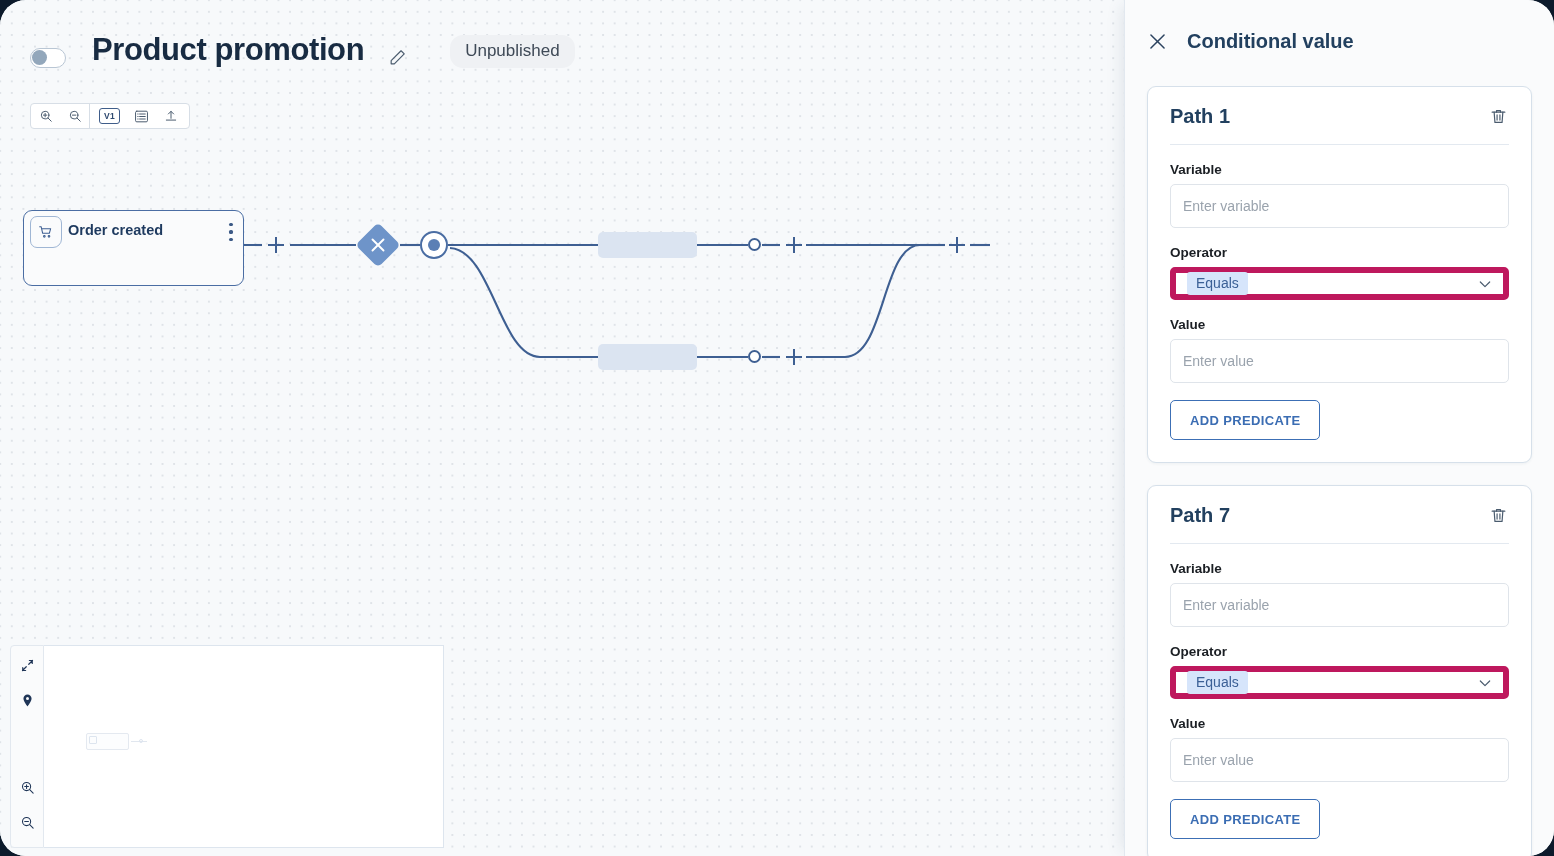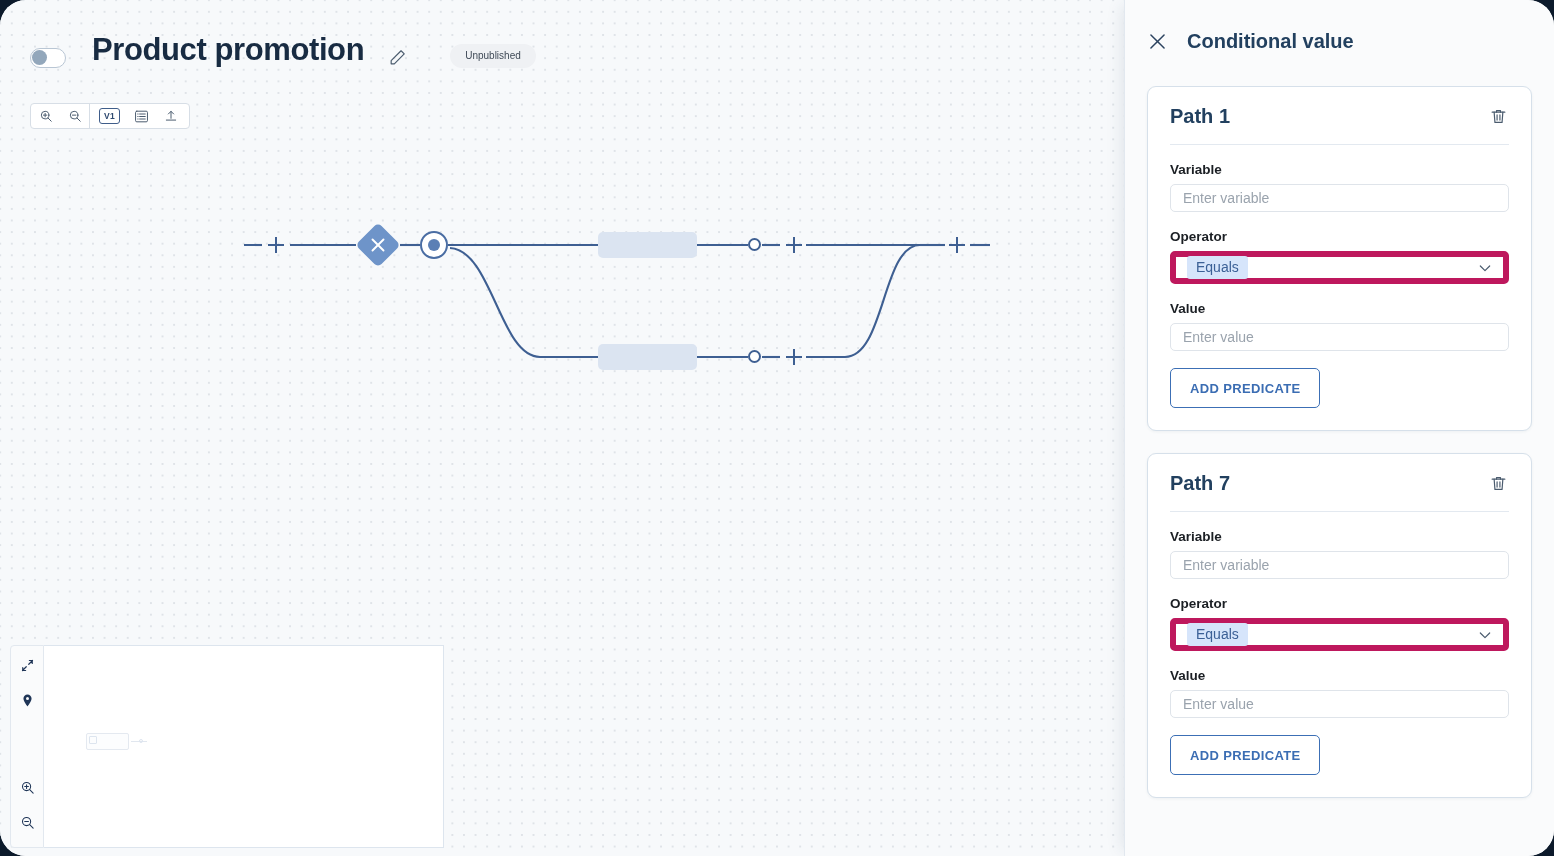--- a/index.html
+++ b/index.html
@@ -67,21 +67,21 @@
     display: flex; align-items: center; justify-content: center;
     cursor: pointer;
     color: #4a5b6e;
   }
   .badge {
     margin-left: 42px;
     background: #eff1f4;
     color: #3f4a57;
     border-radius: 13px;
     padding: 6px 15px 7px;
-    font-size: 10px;
+    font-size: 17px;
     white-space: nowrap;
   }
 
   
   .tools {
     position: absolute; left: 30px; top: 103px;
     height: 26px;
     display: flex; align-items: stretch;
     background: #ffffff;
     border: 1px solid #d7dee6;
@@ -249,21 +249,21 @@
     border-bottom: 1px solid #e3e9f0;
   }
   .card-title { font-size: 20px; font-weight: bold; color: #22405f; }
   .trash { width: 20px; height: 20px; cursor: pointer; color: #4a5b6e; }
 
   .field-label {
     font-size: 13.5px; font-weight: bold; color: #1b1f24;
     margin: 17px 0 7px;
   }
   .input {
-    width: 100%; height: 28px;
+    width: 100%; height: 44px;
     border: 1px solid #dfe4ea;
     border-radius: 5px;
     background: #ffffff;
     padding: 0 12px;
     font-size: 14px;
     color: #15803d;
     font-family: "Liberation Sans", sans-serif;
     outline: none;
   }
   .input::placeholder { color: #9aa3ad; }
@@ -428,20 +428,35 @@
         <line x1="697" y1="357" x2="748" y2="357"></line>
         <line x1="762" y1="357" x2="780" y2="357"></line>
 
         <path d="M806 357 L 845 357 C 885 357, 882 245, 920 245"></path>
 
         <line x1="920" y1="245" x2="945" y2="245"></line>
         <line x1="970" y1="245" x2="990" y2="245"></line>
       </g>
     </svg>
 
+    <div class="node-order">
+      <div class="cart-box">
+        <svg viewBox="0 0 24 24" width="16" height="16" fill="none" stroke="currentColor" stroke-width="1.6" stroke-linecap="round" stroke-linejoin="round">
+          <path d="M2.5 4h2.2l2.3 10h10l2-7H6"></path>
+          <circle cx="9.5" cy="18.5" r="1.2"></circle>
+            <circle cx="16.5" cy="18.5" r="1.2"></circle>
+        </svg>
+      </div>
+      <div class="node-label">Order created</div>
+      <div class="kebab">
+          <i></i>
+          <i></i>
+          <i></i>
+        </div>
+    </div>
 
     <div class="gw-kebab">
         <i></i>
         <i></i>
         <i></i>
       </div>
 
     <div class="diamond">
       <div class="shape"></div>
       <div class="x">

